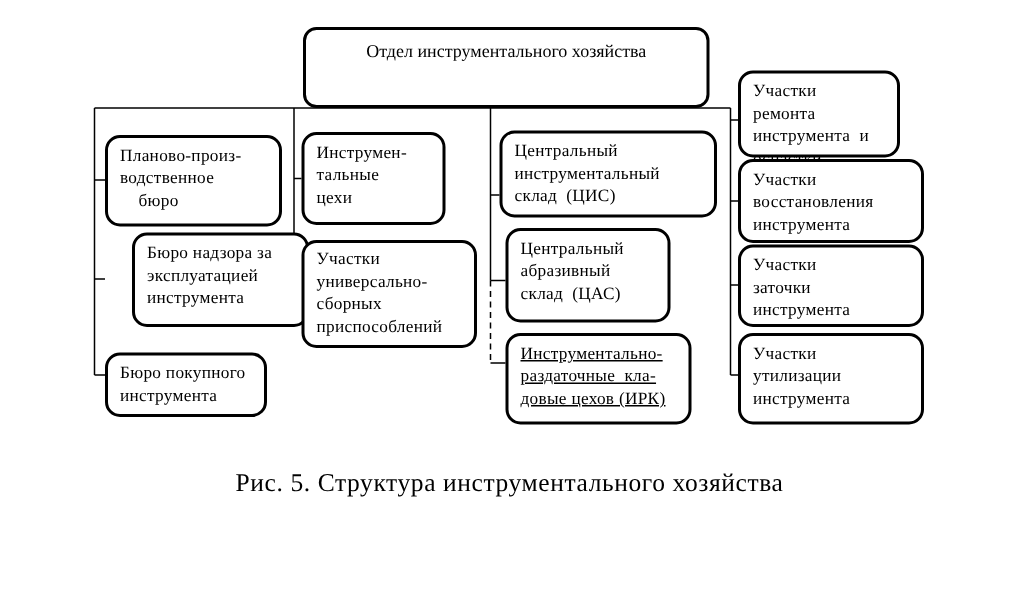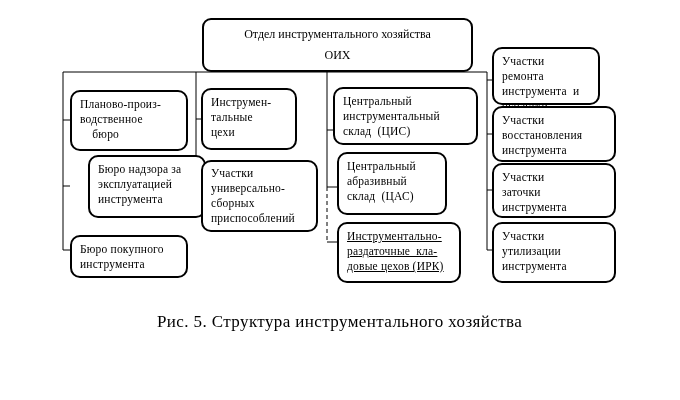--- a/index.html
+++ b/index.html
@@ -39,21 +39,21 @@
     width: 271px; height: 54px;
     text-align: center;
     font-size: 12px;
     margin-top: 10px;
   }
   .root-node .line1 { display: block; margin-top: 7px; }
   .root-node .line2 { display: block; margin-top: 6px; }
   
   .c1b1 { left: 70px;  top: 90px;  width: 118px; height: 61px; }
   .c1b2 { left: 88px;  top: 155px; width: 118px; height: 63px; }
-  .c1b3 { left: 70px;  top: 235px; width: 118px; height: 43px; }
+  .c1b3 { left: 70px;  top: 235px; width: 108px; height: 43px; }
   
   .c2b1 { left: 201px; top: 88px;  width: 96px; height: 62px; }
   .c2b2 { left: 201px; top: 160px; width: 117px; height: 72px; padding-top: 4px; }
   
   .c3b1 { left: 333px; top: 87px;  width: 145px; height: 58px; }
   .c3b2 { left: 337px; top: 152px; width: 110px; height: 63px; }
   .c3b3 { left: 337px; top: 222px; width: 124px; height: 61px; text-decoration: underline; }
   
   .c4b1 { left: 492px; top: 47px;  width: 108px; height: 58px; }
   .c4b2 { left: 492px; top: 106px; width: 124px; height: 56px; }
@@ -88,21 +88,20 @@
     <path d="M327 130 H333 M327 187 H337" stroke="#000" stroke-width="1" fill="none"></path>
     <path d="M327 187 V242" stroke="#000" stroke-width="1" stroke-dasharray="4 3" fill="none"></path>
     <path d="M327 242 H337" stroke="#000" stroke-width="1" fill="none"></path>
 
     <path d="M487 72 V250" stroke="#000" stroke-width="1" fill="none"></path>
     <path d="M487 80 H492 M487 134 H492 M487 190 H492 M487 250 H492" stroke="#000" stroke-width="1" fill="none"></path>
   </svg>
 
   <div class="root-node">
     <span class="line1">Отдел  инструментального хозяйства</span>
-    <span class="line2">ОИХ</span>
   </div>
 
   <div class="node c1b1">Планово-произ-
 водственное
     бюро</div>
   <div class="node c1b2">Бюро надзора за
 эксплуатацией
 инструмента</div>
   <div class="node c1b3">Бюро покупного
 инструмента</div>

